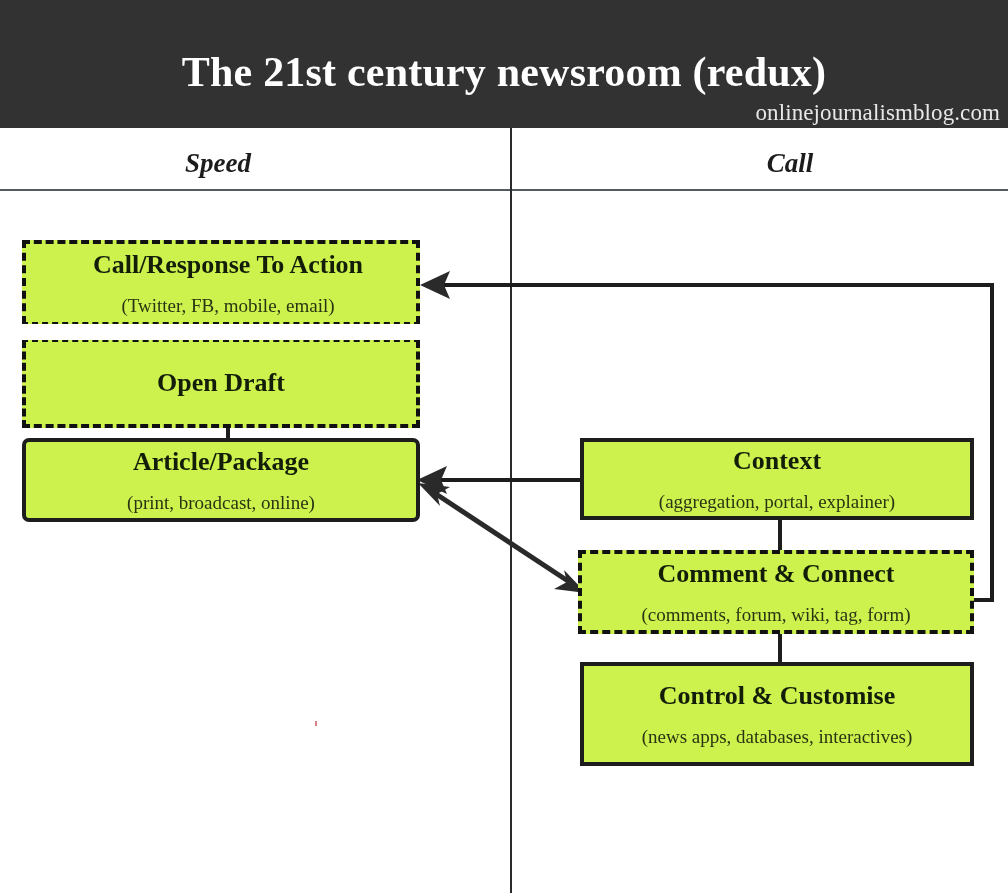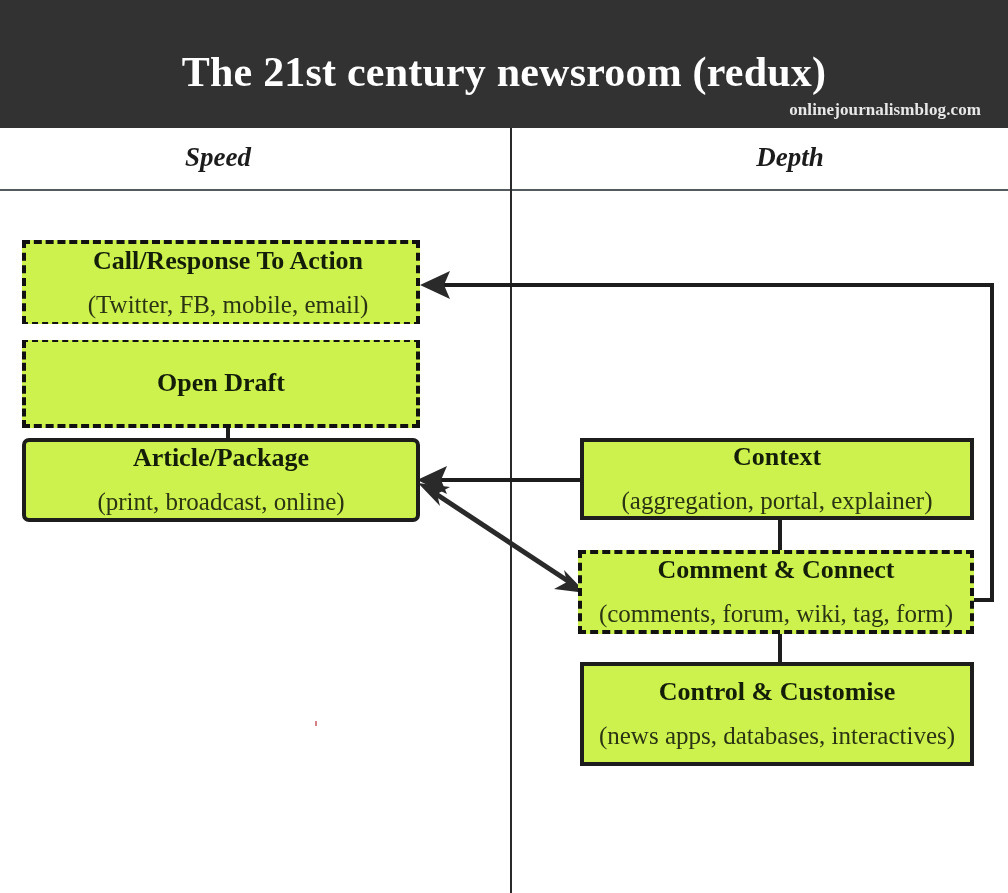--- a/index.html
+++ b/index.html
@@ -39,33 +39,32 @@
     color: #ffffff;
     font-family: "Liberation Serif", "DejaVu Serif", serif;
     font-weight: bold;
     font-size: 42px;
     letter-spacing: 0.2px;
     line-height: 1.1;
     margin-top: 27px;
   }
   .header-credit {
     position: absolute;
-    right: 27px;
+    right: 8px;
     top: 100px;
     color: #e8e8e8;
     font-family: "Liberation Serif", "DejaVu Serif", serif;
-    font-size: 17px;
+    font-size: 23px;
     letter-spacing: 0.1px;
-    font-weight: bold;
   }
 
   
   .col-label {
     position: absolute;
-    top: 142px;
+    top: 148px;
     font-family: "Liberation Serif", "DejaVu Serif", serif;
     font-style: italic;
     font-weight: bold;
     font-size: 27px;
     color: #1c1c1c;
     text-align: center;
   }
   .col-label.speed { left: 108px; width: 220px; }
   .col-label.depth { left: 680px; width: 220px; }
 
@@ -100,21 +99,21 @@
   }
   .node .node-title {
     font-family: "Liberation Serif", "DejaVu Serif", serif;
     font-weight: bold;
     font-size: 26px;
     line-height: 1.12;
     color: #131d08;
   }
   .node .node-sub {
     font-family: "Liberation Serif", "DejaVu Serif", serif;
-    font-size: 25px;
+    font-size: 19px;
     line-height: 1.15;
     color: #2a3412;
     margin-top: 16px;
   }
 
   .border-solid { border: 4px solid #1d1d1d; }
   .border-dashed { border: 4px dashed #111111; }
   .border-dashdot { border: 4px dashed #111111; }
 
   
@@ -146,21 +145,21 @@
 <body>
 
 <div id="canvas">
 
   <div class="header-band">
     <div class="header-title">The 21st century newsroom (redux)</div>
     <div class="header-credit">onlinejournalismblog.com</div>
   </div>
 
   <div class="col-label speed">Speed</div>
-  <div class="col-label depth">Depth</div>
+  <div class="col-label depth">Call</div>
 
   <div class="rule-horizontal"></div>
   <div class="divider-vertical"></div>
 
   <div class="conn conn-v" style="left:226px; top:408px; height:32px;"></div>
 
   <div class="conn conn-v" style="left:778px; top:516px; height:36px;"></div>
 
   <div class="conn conn-v" style="left:778px; top:630px; height:34px;"></div>
 

